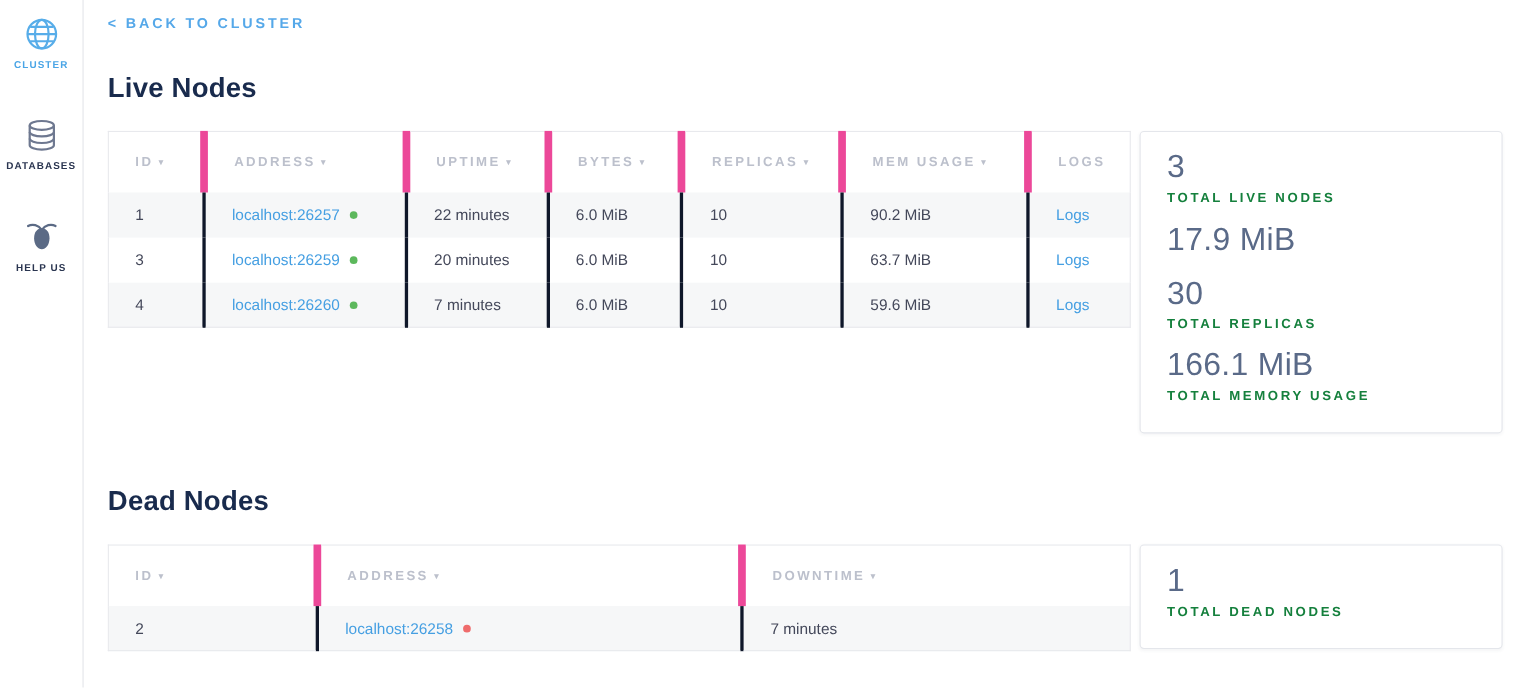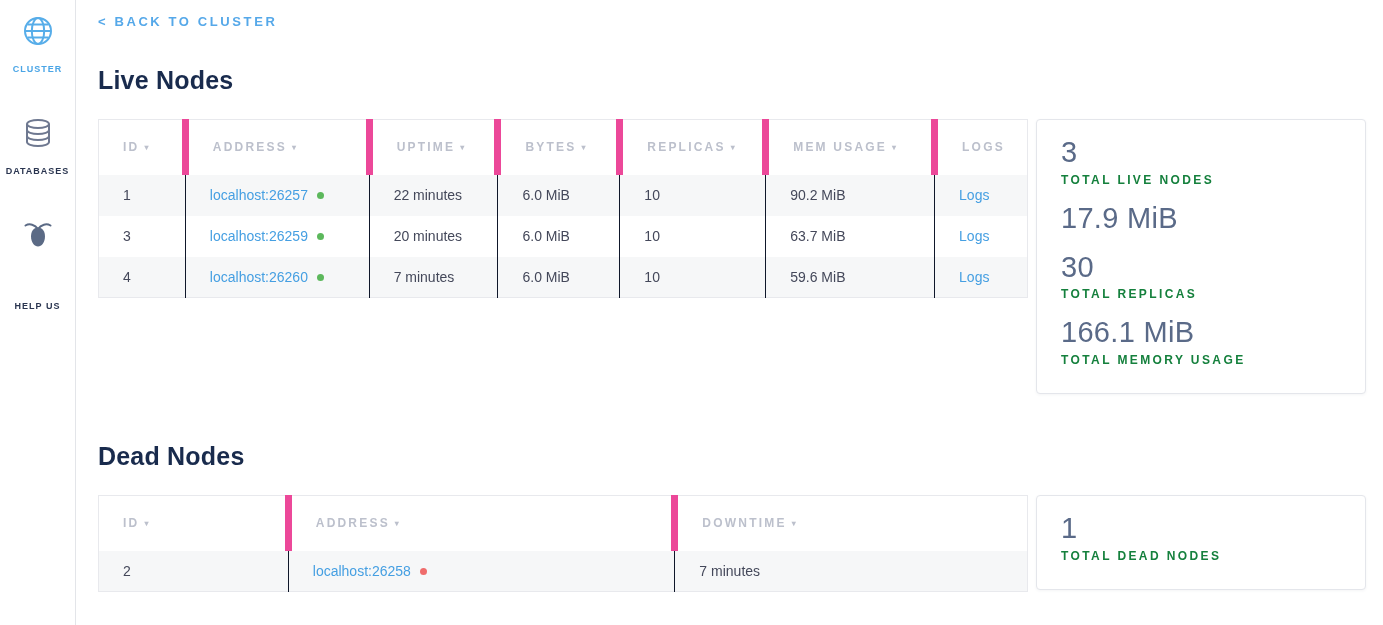--- a/index.html
+++ b/index.html
@@ -16,24 +16,24 @@
     width: 76px; height: 625px;
     background: #ffffff;
     border-right: 1px solid #e3e5e9;
   }
   .nav-item {
     display: flex; flex-direction: column; align-items: center;
     cursor: pointer;
   }
   .nav-item.cluster   { margin-top: 15px; }
   .nav-item.databases { margin-top: 43px; }
-  .nav-item.helpus    { margin-top: 43px; gap: 33px; }
+  .nav-item.helpus    { margin-top: 43px; }
   .nav-icon { height: 32px; display: flex; align-items: center; justify-content: center; }
   .nav-label {
-    margin-top: 17px;
+    margin-top: 7px;
     font-size: 9px; font-weight: 700; letter-spacing: 1px;
     color: #2a3550;
   }
   .nav-item.cluster .nav-label { color: #4aa5e6; }
 
   
   .main {
     position: absolute; left: 76px; top: 0;
     width: 1307px; height: 625px;
     padding: 12px 0 13px 22px;
@@ -69,21 +69,21 @@
     background: #ffffff;
     white-space: nowrap;
     cursor: pointer;
   }
   table.nodes th:first-child, table.nodes td:first-child { border-left: none; }
   table.nodes td {
     height: 41px;
     vertical-align: middle;
     padding-left: 24px;
     font-size: 14px; color: #44485a;
-    border-left: 1px solid #0f172a;
+    border-left: 3px solid #0f172a;
     white-space: nowrap;
   }
   tr.striped { background: #f6f7f8; }
   .sort-arrow { font-size: 8px; color: #bcc0cc; margin-left: 5px; vertical-align: 1px; }
 
   
   .live-col-id       { width: 87px;  }
   .live-col-address  { width: 184px; }
   .live-col-uptime   { width: 129px; }
   .live-col-bytes    { width: 122px; }

